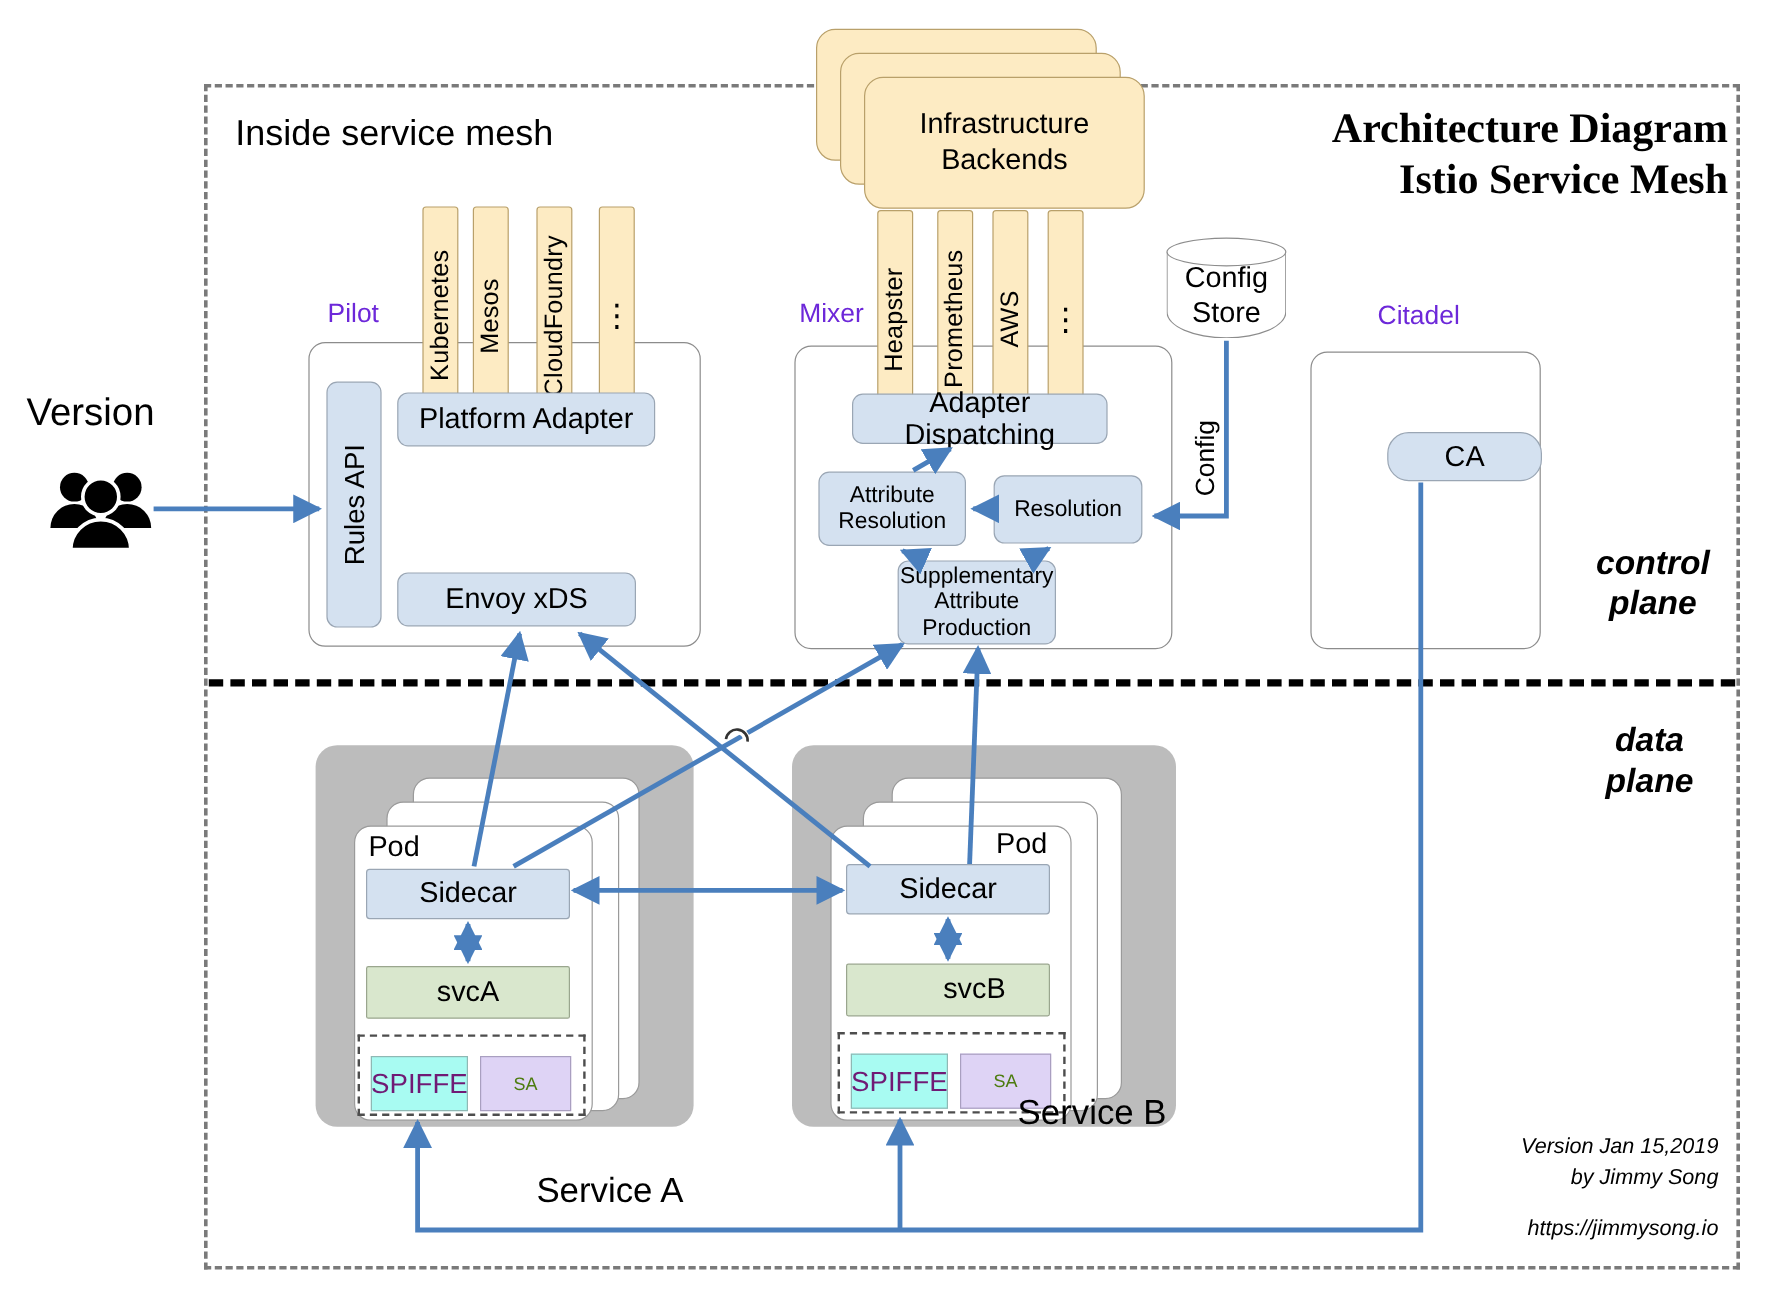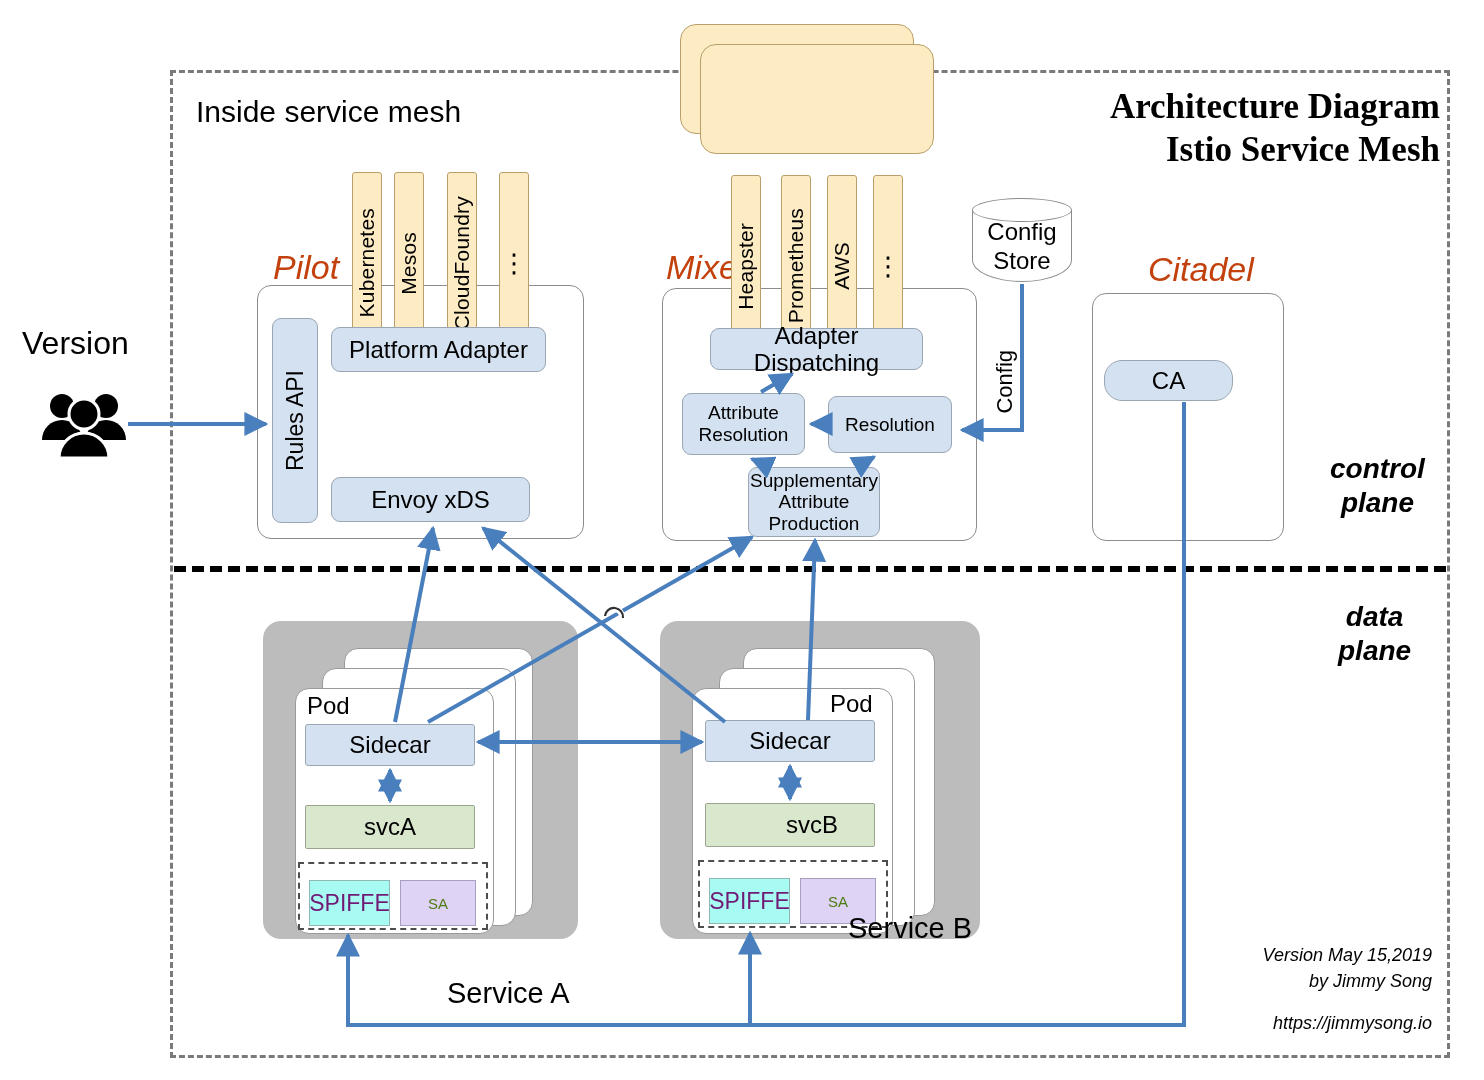--- a/index.html
+++ b/index.html
@@ -48,21 +48,21 @@
 
   
   .outside-label{left:22px;top:325px;font-size:32px;color:#000;}
   .people-icon{left:38px;top:388px;width:92px;height:72px;}
 
   
   .comp-frame{
     border:1.6px solid #8c8c8c;border-radius:14px;background:#fff;
     box-sizing:border-box;
   }
-  .comp-title{font-size:34px;color:#c2410c;white-space:nowrap;font-style:italic;}
+  .comp-title{font-size:22px;color:#6d28d9;white-space:nowrap;}
 
   
   .bluebox{
     background:#d4e1f0;border:1.4px solid #9aa6b4;border-radius:9px;
     box-sizing:border-box;display:flex;align-items:center;justify-content:center;
     text-align:center;color:#000;font-size:24px;line-height:1.14;
   }
   .bluebox.small{font-size:19px;}
   .bluebox.sq{border-radius:3px;}
 
@@ -198,20 +198,26 @@
   </div>
 
   <div class="abs bluebox" style="left:272px;top:318px;width:46px;height:205px;">
     <span style="writing-mode:vertical-rl;transform:rotate(180deg);font-size:23px;">Rules API</span>
   </div>
   <div class="abs bluebox" style="left:331px;top:327px;width:215px;height:45px;">Platform Adapter</div>
   <div class="abs bluebox" style="left:331px;top:477px;width:199px;height:45px;">Envoy xDS</div>
 
   <div class="abs infra-card" style="left:680px;top:24px;width:234px;height:110px;"></div>
   <div class="abs infra-card" style="left:700px;top:44px;width:234px;height:110px;"></div>
+  <div class="abs infra-card front" style="left:720px;top:64px;width:234px;height:110px;">
+    <div>
+      <div>Infrastructure</div>
+      <div>Backends</div>
+    </div>
+  </div>
 
   <div class="abs comp-title" style="left:666px;top:248px;">Mixer</div>
   <div class="abs comp-frame" style="left:662px;top:288px;width:315px;height:253px;"></div>
 
   <div class="abs ystrip" style="left:731px;top:175px;width:30px;height:182px;">
     <span>Heapster</span>
   </div>
   <div class="abs ystrip" style="left:781px;top:175px;width:30px;height:182px;">
     <span>Prometheus</span>
   </div>
@@ -246,21 +252,21 @@
     <div class="abs cyl-top" style="left:0;top:0;width:100px;height:24px;"></div>
     <div class="abs cyl-text" style="left:0;top:20px;width:100px;">
       <div>Config</div>
       <div>Store</div>
     </div>
   </div>
   <div class="abs config-lbl" style="left:992px;top:350px;">Config</div>
 
   <div class="abs comp-title" style="left:1148px;top:250px;">Citadel</div>
   <div class="abs comp-frame" style="left:1092px;top:293px;width:192px;height:248px;"></div>
-  <div class="abs bluebox" style="left:1104px;top:360px;width:129px;height:41px;border-radius:18px;">CA</div>
+  <div class="abs bluebox" style="left:1156px;top:360px;width:129px;height:41px;border-radius:18px;">CA</div>
 
   <div class="abs svc-group" style="left:263px;top:621px;width:315px;height:318px;"></div>
   <div class="abs pod-card" style="left:344px;top:648px;width:189px;height:268px;"></div>
   <div class="abs pod-card" style="left:322px;top:668px;width:194px;height:258px;"></div>
   <div class="abs pod-card" style="left:295px;top:688px;width:199px;height:246px;"></div>
 
   <div class="abs pod-label" style="left:307px;top:692px;">Pod</div>
   <div class="abs bluebox sq" style="left:305px;top:724px;width:170px;height:42px;">Sidecar</div>
   <div class="abs greenbox" style="left:305px;top:805px;width:170px;height:44px;">svcA</div>
 
@@ -279,21 +285,21 @@
   <div class="abs bluebox sq" style="left:705px;top:720px;width:170px;height:42px;">Sidecar</div>
   <div class="abs greenbox" style="left:705px;top:803px;width:170px;height:44px;padding-left:44px;">svcB</div>
 
   <div class="abs identity-dash" style="left:698px;top:860px;width:190px;height:68px;"></div>
   <div class="abs spiffe-box" style="left:709px;top:878px;width:81px;height:46px;">SPIFFE</div>
   <div class="abs sa-box" style="left:800px;top:878px;width:76px;height:46px;">SA</div>
 
   <div class="abs svc-name" style="left:848px;top:912px;">Service B</div>
 
   <div class="abs footer">
-    <div>Version May 15,2019</div>
+    <div>Version Jan 15,2019</div>
     <div>by Jimmy Song</div>
     <div class="url">https://jimmysong.io</div>
   </div>
 
   <svg id="arrows">
     <defs>
       <marker id="ah" viewBox="0 0 10 10" refX="9" refY="5" markerWidth="6" markerHeight="6" orient="auto-start-reverse">
         <path d="M 0 0 L 10 5 L 0 10 z" fill="#4a7fbd"></path>
       </marker>
       <marker id="ah2" viewBox="0 0 10 10" refX="9" refY="5" markerWidth="6" markerHeight="6" orient="auto-start-reverse">

